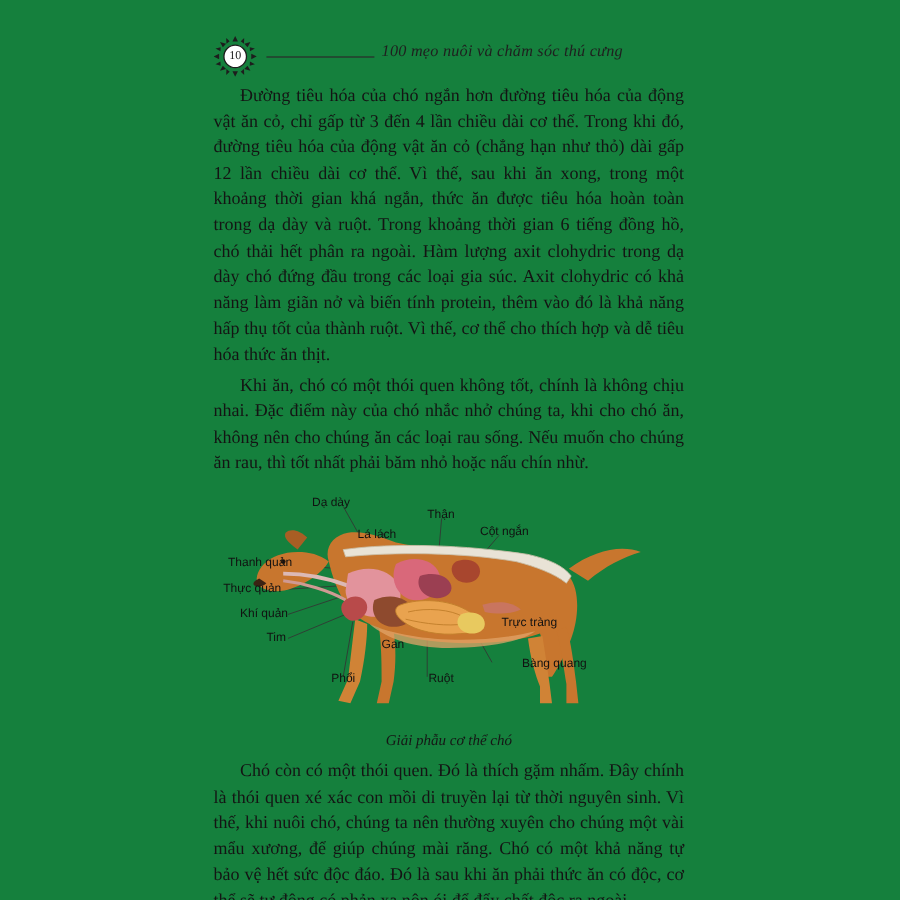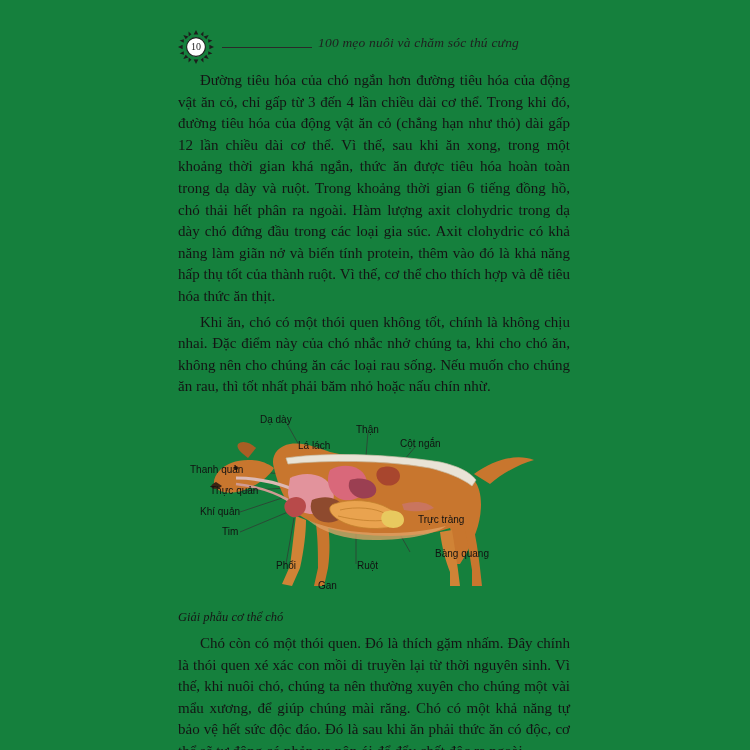--- a/index.html
+++ b/index.html
@@ -93,20 +93,21 @@
   .figure {
     position: relative;
     width: 392px;
     height: 200px;
     margin: 10px 0 2px 0;
   }
   .figure svg {
     display: block;
   }
   .figure-caption {
+    text-align: center;
     font-style: italic;
     font-size: 12.5px;
     color: #161616;
     margin: 2px 0 8px 0;
     font-family: Liberation Serif, serif;
   }
   .lbl {
     position: absolute;
     font-size: 10px;
     font-family: Liberation Sans, sans-serif;
@@ -227,24 +228,24 @@
 
           <path d="M206 104 C216 100 226 104 226 112 C226 120 214 122 208 118 C202 114 202 108 206 104 Z" fill="#e8c95f"></path>
         </g>
       </svg>
 
       <div class="lbl" style="left:82px; top:6px;">Dạ dày</div>
       <div class="lbl" style="left:178px; top:16px;">Thận</div>
       <div class="lbl" style="left:120px; top:32px;">Lá lách</div>
       <div class="lbl" style="left:222px; top:30px;">Cột ngắn</div>
       <div class="lbl" style="left:12px; top:56px;">Thanh quản</div>
-      <div class="lbl" style="left:32px; top:77px;">Thực quản</div>
+      <div class="lbl" style="left:8px; top:77px;">Thực quản</div>
       <div class="lbl" style="left:22px; top:98px;">Khí quản</div>
       <div class="lbl" style="left:44px; top:118px;">Tim</div>
-      <div class="lbl" style="left:140px; top:124px;margin-top:48px;">Gan</div>
+      <div class="lbl" style="left:140px; top:124px;">Gan</div>
       <div class="lbl" style="left:240px; top:106px;">Trực tràng</div>
       <div class="lbl" style="left:98px; top:152px;">Phổi</div>
       <div class="lbl" style="left:168px; top:152px;padding-left:11px;">Ruột</div>
       <div class="lbl" style="left:228px; top:140px;padding-left:29px;">Bàng quang</div>
     </div>
 
     <div class="figure-caption">Giải phẫu cơ thể chó</div>
 
     <p class="para">Chó còn có một thói quen. Đó là thích gặm nhấm. Đây chính là thói quen xé xác con mồi di truyền lại từ thời nguyên sinh. Vì thế, khi nuôi chó, chúng ta nên thường xuyên cho chúng một vài mẩu xương, để giúp chúng mài răng. Chó có một khả năng tự bảo vệ hết sức độc đáo. Đó là sau khi ăn phải thức ăn có độc, cơ thể sẽ tự động có phản xạ nôn ói để đẩy chất độc ra ngoài.</p>
     <p class="para">Vào những ngày hè nóng bức, chó thường há to miệng, thè lưỡi, dựa trên sự bốc hơi của nước bọt để tản nhiệt, điều chỉnh nhiệt độ cơ thể. Chó khi nằm xuống, luôn quay mặt vòng. Nó làm như vậy có thể là để nằm xuống</p>

